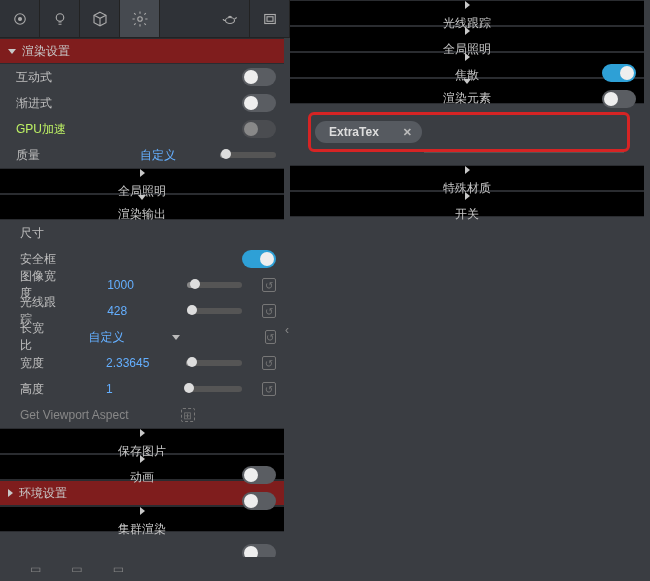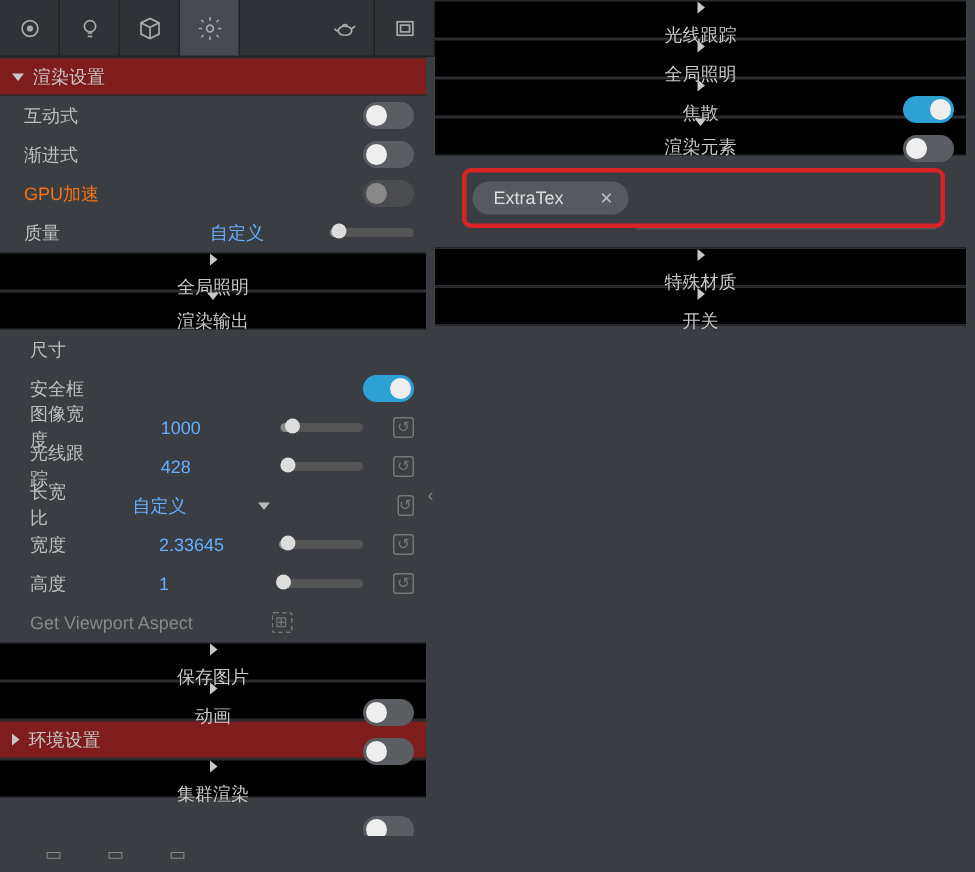--- a/index.html
+++ b/index.html
@@ -30,21 +30,21 @@
   .slider { width: 56px; height: 6px; background: linear-gradient(to right,#888 0%, #888 var(--p,50%), #555 var(--p,50%), #555 100%); border-radius: 3px; position: relative; }
   .slider::after { content:""; position:absolute; top:-3px; left:calc(var(--p,50%) - 5px); width:10px; height:10px; border-radius:50%; background:#ddd; }
   .caret { width:0;height:0;border-left:4px solid transparent;border-right:4px solid transparent;border-top:5px solid #bbb; margin-left:4px;}
   .reset-icon { width:14px;height:14px; border:1px solid #777; border-radius:2px; display:flex;align-items:center;justify-content:center;color:#777;font-size:10px;}
   .toggle { width: 34px; height: 18px; border-radius: 9px; position: relative; flex-shrink:0;}
   .toggle::after { content:""; position:absolute; top:2px; width:14px; height:14px; border-radius:50%; background:#eee; }
   .toggle.on { background:#2ea0d6; } .toggle.on::after { right:2px; }
   .toggle.off { background:#5a5d62; } .toggle.off::after { left:2px; }
   .toggle.dim { background:#4a4c50; } .toggle.dim::after { background:#888; left:2px;}
   .chip-row { padding: 8px 10px 10px 14px; }
-  .chip-highlight { border: 3px solid #d62424; border-radius: 6px; padding: 6px 4px 6px 4px; margin: 0 4px; }
+  .chip-highlight { border: 3px solid #d62424; border-radius: 6px; padding: 6px 4px 6px 4px; margin: 0 4px; font-weight: bold; }
   .chip { display:inline-flex; align-items:center; gap:24px; background:#565a60; border-radius:11px; height:22px; padding:0 10px 0 14px; color:#ddd; }
   .chip-x { color:#bbb; cursor:pointer; font-size:11px;}
   .underline { border-bottom: 1px solid #555; margin: 0 10px 2px 120px; height:1px;}
   .footer-icons { height: 24px; display:flex; align-items:center; gap:30px; padding-left:30px; color:#888;}
 </style>
 </head>
 <body>
 
 <div class="panel panel-left">
   <div class="toolbar">
@@ -97,21 +97,21 @@
         <span class="row-label">互动式</span>
         <span class="row-spacer"></span>
         <span class="toggle off"></span>
       </div>
     <div class="row">
         <span class="row-label">渐进式</span>
         <span class="row-spacer"></span>
         <span class="toggle off"></span>
       </div>
     <div class="row">
-        <span class="row-label" style="color:#f97316">GPU加速</span>
+        <span class="row-label" style="color:#bef264">GPU加速</span>
         <span class="row-spacer"></span>
         <span class="toggle dim"></span>
       </div>
     <div class="row">
         <span class="row-label">质量</span>
         <span class="row-spacer"></span>
         <span class="row-value">自定义</span>
         <span class="slider" style="--p:10%"></span>
       </div>
 

